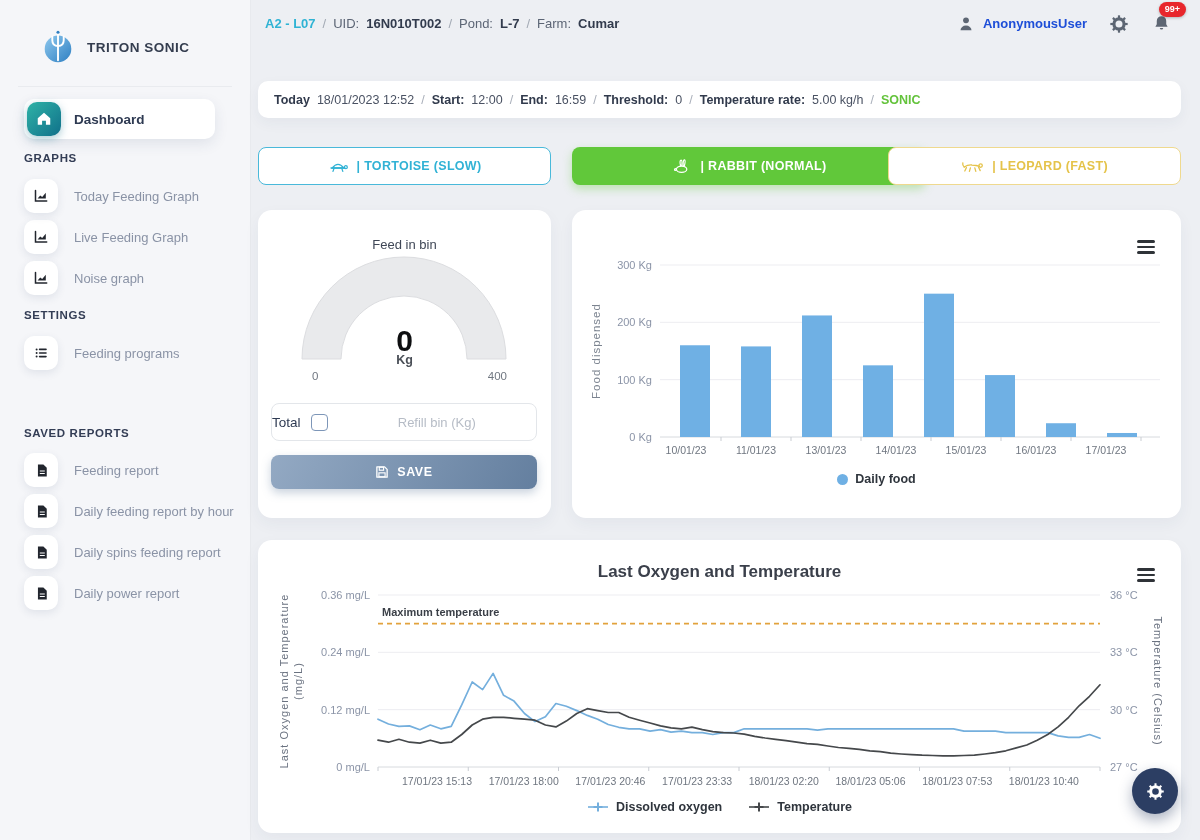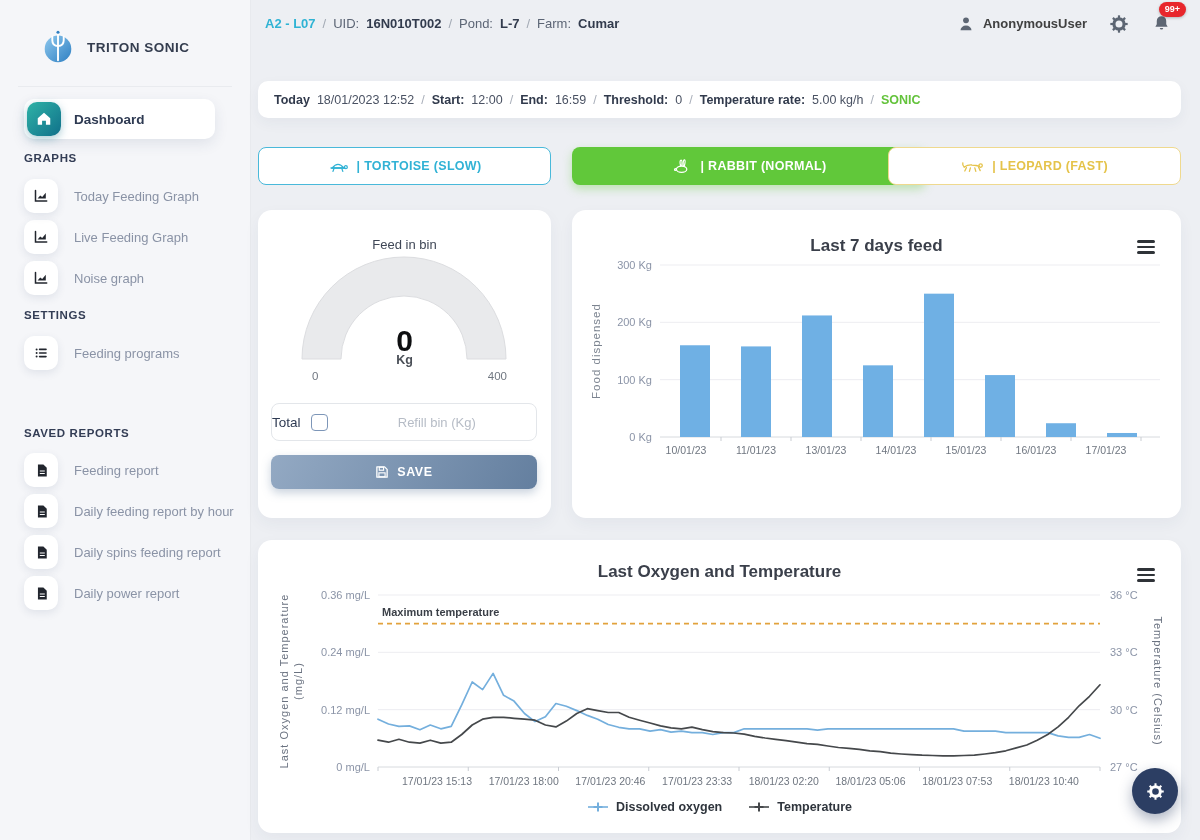--- a/index.html
+++ b/index.html
@@ -27,21 +27,21 @@
   .nav-item .nav-label{color:#8a93a6;font-size:13px;margin-left:16px;}
   .ic{display:block;}
   
   .breadcrumb{position:absolute;left:265px;top:16px;display:flex;align-items:center;gap:7px;font-size:13px;}
   .bc-device{color:#2fb3d4;font-weight:bold;cursor:pointer;}
   .bc-sep{color:#a2a9b4;}
   .bc-label{color:#5c6575;}
   .bc-value{color:#323b4d;font-weight:bold;}
   .user-area{position:absolute;right:28px;top:13px;display:flex;align-items:center;gap:22px;}
   .user-chip{display:flex;align-items:center;gap:7px;cursor:pointer;}
-  .user-name{font-size:13px;font-weight:bold;color:#404040;}
+  .user-name{font-size:13px;font-weight:bold;color:#1d4ed8;}
   .icon-btn{cursor:pointer;display:flex;align-items:center;justify-content:center;position:relative;}
   .badge{position:absolute;top:-11px;right:-14px;background:#e8262c;color:#fff;font-size:9px;font-weight:bold;
     padding:3px 6px;border-radius:9px;line-height:1;box-shadow:0 1px 3px rgba(0,0,0,.25);}
   
   .info-bar{position:absolute;left:258px;top:81px;width:923px;height:37px;background:#fff;border-radius:10px;
     box-shadow:0 5px 14px rgba(45,62,99,.05);display:flex;align-items:center;padding:0 16px;box-sizing:border-box;
     gap:7px;font-size:12.5px;color:#4a5263;}
   .ib-b{font-weight:bold;color:#313a4c;}
   .ib-sep{color:#a9afba;}
   .ib-mode{font-weight:bold;color:#64c33c;}
@@ -348,21 +348,20 @@
   </div>
   <button class="save-btn">
     <svg width="14" height="14" style="color:#ffffff">
         <use href="#sym-floppy"></use>
       </svg>
     <span>SAVE</span>
   </button>
 </section>
 
 <section class="card bar-card">
-  <div class="chart-title" style="top:26px">Last 7 days feed</div>
   <div class="burger" style="top:28px">
       <span></span>
       <span></span>
       <span></span>
     </div>
   <div class="plot" id="bar-plot"><svg viewBox="0 0 609 308" width="609" height="308">
         <line x1="88" y1="55" x2="588" y2="55" stroke="#ededf1" stroke-width="1"></line>
         <text x="80" y="59" fill="#8b94a7" font-size="11" text-anchor="end">300 Kg</text>
         <line x1="88" y1="112.33333333333334" x2="588" y2="112.33333333333334" stroke="#ededf1" stroke-width="1"></line>
         <text x="80" y="116.33333333333334" fill="#8b94a7" font-size="11" text-anchor="end">200 Kg</text>
@@ -387,20 +386,26 @@
         <rect x="535" y="222.98666666666668" width="30" height="4.013333333333334" fill="#6fb0e4"></rect>
         <text x="114" y="244" fill="#6f7680" font-size="10.5" text-anchor="middle">10/01/23</text>
         <text x="184" y="244" fill="#6f7680" font-size="10.5" text-anchor="middle">11/01/23</text>
         <text x="254" y="244" fill="#6f7680" font-size="10.5" text-anchor="middle">13/01/23</text>
         <text x="324" y="244" fill="#6f7680" font-size="10.5" text-anchor="middle">14/01/23</text>
         <text x="394" y="244" fill="#6f7680" font-size="10.5" text-anchor="middle">15/01/23</text>
         <text x="464" y="244" fill="#6f7680" font-size="10.5" text-anchor="middle">16/01/23</text>
         <text x="534" y="244" fill="#6f7680" font-size="10.5" text-anchor="middle">17/01/23</text>
         <text x="0" y="0" fill="#7c8490" font-size="11.5" text-anchor="middle" transform="translate(28,141) rotate(-90)" letter-spacing="1">Food dispensed</text>
       </svg></div>
+  <div class="chart-legend" style="top:262px">
+    <span class="legend-item">
+      <span class="legend-dot"></span>
+      <span>Daily food</span>
+    </span>
+  </div>
 </section>
 
 <section class="card line-card">
   <div class="chart-title" style="top:22px">Last Oxygen and Temperature</div>
   <div class="burger" style="top:26px">
       <span></span>
       <span></span>
       <span></span>
     </div>
   <div class="plot" id="line-plot"><svg viewBox="0 0 923 293" width="923" height="293">

